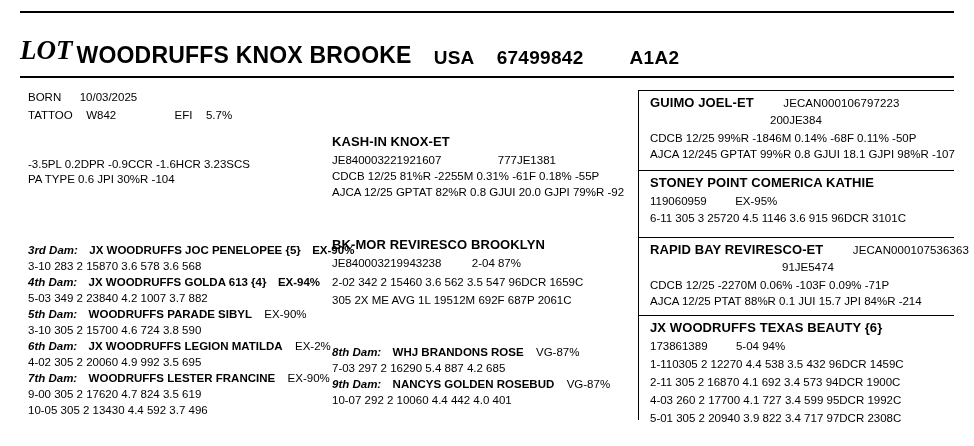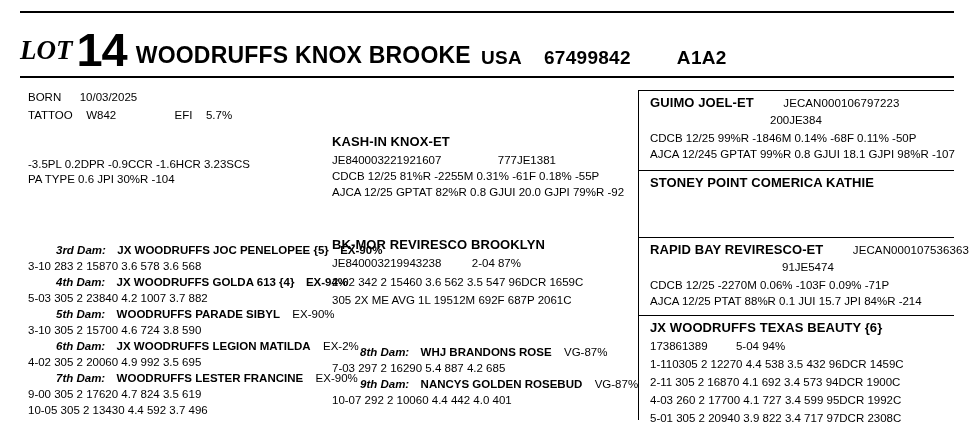--- a/index.html
+++ b/index.html
@@ -45,21 +45,21 @@
     font-size: 23px;
     letter-spacing: 0.2px;
     line-height: 34px;
     white-space: nowrap;
   }
   .hdr-right {
     font-family: "Liberation Sans", sans-serif;
     font-weight: bold;
     font-size: 19px;
     letter-spacing: 0.3px;
-    margin-left: 10px;
+    margin-left: 22px;
     padding-bottom: 3px;
     white-space: nowrap;
   }
   .hdr-right .gap { display:inline-block; width:22px; }
   .hdr-right .gap2 { display:inline-block; width:46px; }
 
   .rule-top {
     position:absolute; left:20px; top:11px; width:934px; height:2px; background:#000;
   }
   .rule-bot {
@@ -67,35 +67,34 @@
   }
 
   
   .blk { position: absolute; font-size: 11.5px; line-height: 14.6px; white-space: nowrap; }
 
   .ttl { font-weight: bold; font-size: 13px; letter-spacing: .1px; }
 
   
   .vline { position:absolute; width:1px; background:#000; }
   .hline { position:absolute; height:1px; background:#000; }
-  .damhdr { font-style: italic; font-weight: bold; margin-left: 28px; }
+  .damhdr { font-style: italic; font-weight: bold; }
   .damname { font-style: normal; font-weight: bold; }
   .damsuf { font-style: normal; font-weight: normal; }
 </style>
 </head>
 <body>
 
 <div class="page">
 
   <div class="rule-top"></div>
   <div class="rule-bot"></div>
 
   <div class="hdr">
     <span class="lot-word">LOT</span>
-    <span class="lot-num">14</span>
     <span class="lot-name">WOODRUFFS KNOX BROOKE</span>
     <span class="hdr-right">
       <span>USA</span><span class="gap"></span><span>67499842</span><span class="gap2"></span><span>A1A2</span>
     </span>
   </div>
 
   <div class="blk" style="left:28px; top:90px;">
     <span>BORN</span>
     <span style="display:inline-block;width:12px"></span>
     <span>10/03/2025</span>
@@ -122,21 +121,21 @@
   </div>
   <div class="blk" style="left:28px; top:259px;">3-10 283 2 15870 3.6 578 3.6 568</div>
 
   <div class="blk" style="left:28px; top:275px;">
     <span class="damhdr">4th Dam:</span>
     <span style="display:inline-block;width:5px"></span>
     <span class="damname">JX WOODRUFFS GOLDA 613 {4}</span>
     <span style="display:inline-block;width:5px"></span>
     <span class="damname">EX-94%</span>
   </div>
-  <div class="blk" style="left:28px; top:291px;">5-03 305 2 23840 4.2 1007 3.7 882</div>
+  <div class="blk" style="left:28px; top:291px;">5-03 349 2 23840 4.2 1007 3.7 882</div>
 
   <div class="blk" style="left:28px; top:307px;">
     <span class="damhdr">5th Dam:</span>
     <span style="display:inline-block;width:5px"></span>
     <span class="damname">WOODRUFFS PARADE SIBYL</span>
     <span style="display:inline-block;width:6px"></span>
     <span class="damsuf">EX-90%</span>
   </div>
   <div class="blk" style="left:28px; top:323px;">3-10 305 2 15700 4.6 724 3.8 590</div>
 
@@ -202,20 +201,26 @@
     <span>GUIMO JOEL-ET</span>
     <span style="display:inline-block;width:22px"></span>
     <span style="font-weight:normal;font-size:11.5px">JECAN000106797223</span>
   </div>
   <div class="blk" style="left:770px; top:113px;">200JE384</div>
   <div class="blk" style="left:650px; top:131px;">CDCB 12/25 99%R -1846M 0.14% -68F 0.11% -50P</div>
   <div class="blk" style="left:650px; top:147px;">AJCA 12/245 GPTAT 99%R 0.8 GJUI 18.1 GJPI 98%R -107</div>
 
   <div class="hline" style="left:638px; top:170px; width:316px;"></div>
   <div class="blk ttl" style="left:650px; top:176px;">STONEY POINT COMERICA KATHIE</div>
+  <div class="blk" style="left:650px; top:194px;">
+    <span>119060959</span>
+    <span style="display:inline-block;width:22px"></span>
+    <span>EX-95%</span>
+  </div>
+  <div class="blk" style="left:650px; top:211px;">6-11 305 3 25720 4.5 1146 3.6 915 96DCR 3101C</div>
 
   <div class="hline" style="left:638px; top:237px; width:316px;"></div>
   <div class="blk ttl" style="left:650px; top:243px;">
     <span>RAPID BAY REVIRESCO-ET</span>
     <span style="display:inline-block;width:22px"></span>
     <span style="font-weight:normal;font-size:11.5px">JECAN000107536363</span>
   </div>
   <div class="blk" style="left:782px; top:260px;">91JE5474</div>
   <div class="blk" style="left:650px; top:278px;">CDCB 12/25 -2270M 0.06% -103F 0.09% -71P</div>
   <div class="blk" style="left:650px; top:294px;">AJCA 12/25 PTAT 88%R 0.1 JUI 15.7 JPI 84%R -214</div>

